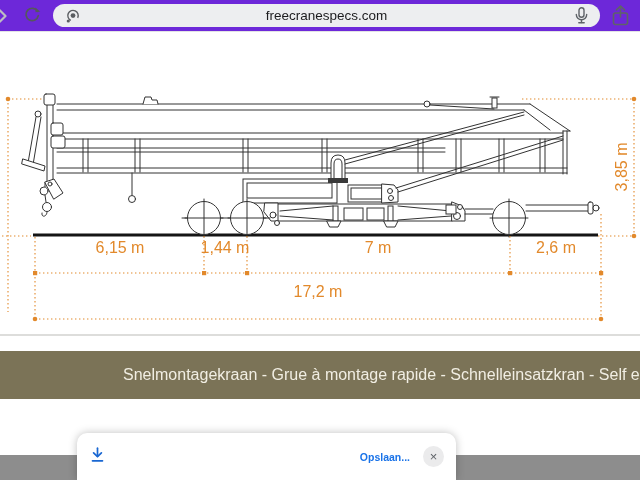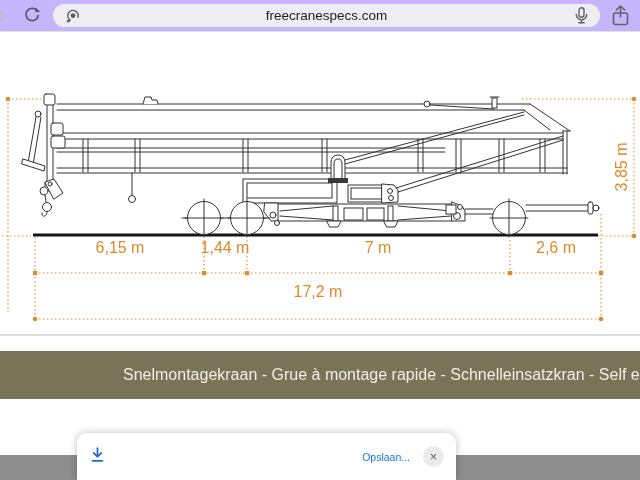--- a/index.html
+++ b/index.html
@@ -4,21 +4,21 @@
 <style>
   html,body{margin:0;padding:0;}
   body{
     width:640px;height:480px;position:relative;overflow:hidden;
     background:#ffffff;font-family:"Liberation Sans",sans-serif;
     -webkit-font-smoothing:antialiased;
   }
   
   .toolbar{
     position:absolute;top:0;left:0;width:640px;height:31px;
-    background:#c4b5fd;border-bottom:1px solid #e3e3e5;z-index:10;
+    background:#6d28d9;border-bottom:1px solid #e3e3e5;z-index:10;
   }
   .chev{position:absolute;left:-4px;top:6px;}
   .reload{position:absolute;left:22px;top:6px;cursor:pointer;}
   .pill{
     position:absolute;left:53px;top:4px;width:547px;height:23px;
     background:#edeef0;border-radius:12px;
   }
   .lens{position:absolute;left:13px;top:4.5px;}
   .url{
     position:absolute;left:0;top:0;width:100%;height:23px;line-height:23px;
@@ -43,21 +43,21 @@
   .dlcard{
     position:absolute;top:433px;left:77px;width:379px;height:47px;
     background:#ffffff;border-radius:10px 10px 0 0;
     box-shadow:0 0 8px rgba(0,0,0,0.25);
     display:flex;align-items:center;padding:0 12px;box-sizing:border-box;z-index:5;
   }
   .dlicon{flex:0 0 auto;margin-left:2px;}
   .fname{flex:0 1 auto;margin-left:10px;font-size:9.5px;color:#3c4043;letter-spacing:.2px;
          white-space:nowrap;overflow:hidden;}
   .spacer{flex:1 1 auto;}
-  .save{flex:0 0 auto;font-size:10.5px;font-weight:400;color:#1a73e8;cursor:pointer;}
+  .save{flex:0 0 auto;font-size:10.5px;font-weight:700;color:#1a73e8;cursor:pointer;}
   .closebtn{
     flex:0 0 auto;margin-left:13px;width:21px;height:21px;border-radius:50%;
     background:#ebebec;color:#5f6368;font-size:13px;line-height:21px;text-align:center;
     cursor:pointer;
   }
 </style>
 </head>
 <body>
 
 <svg class="drawing" width="640" height="345" viewBox="0 0 640 345">

